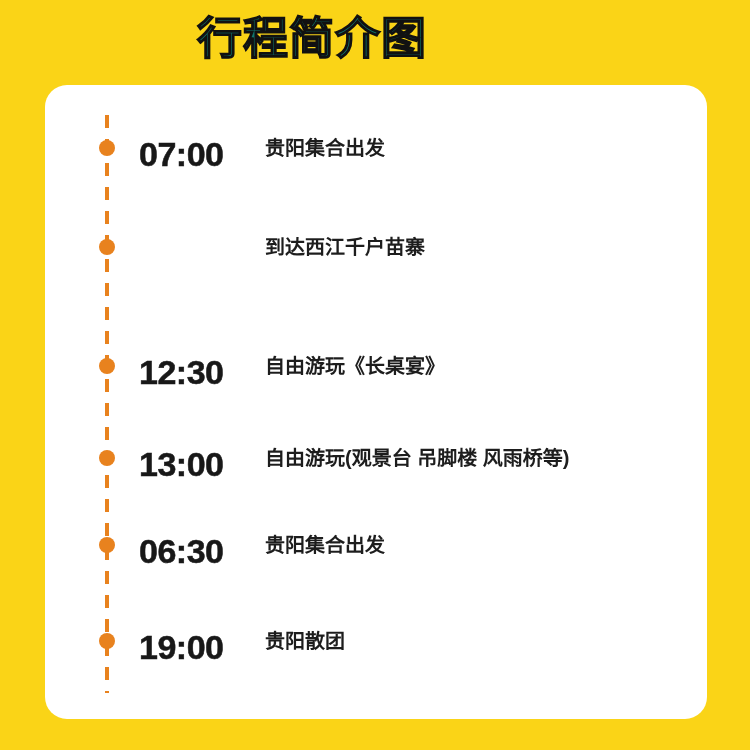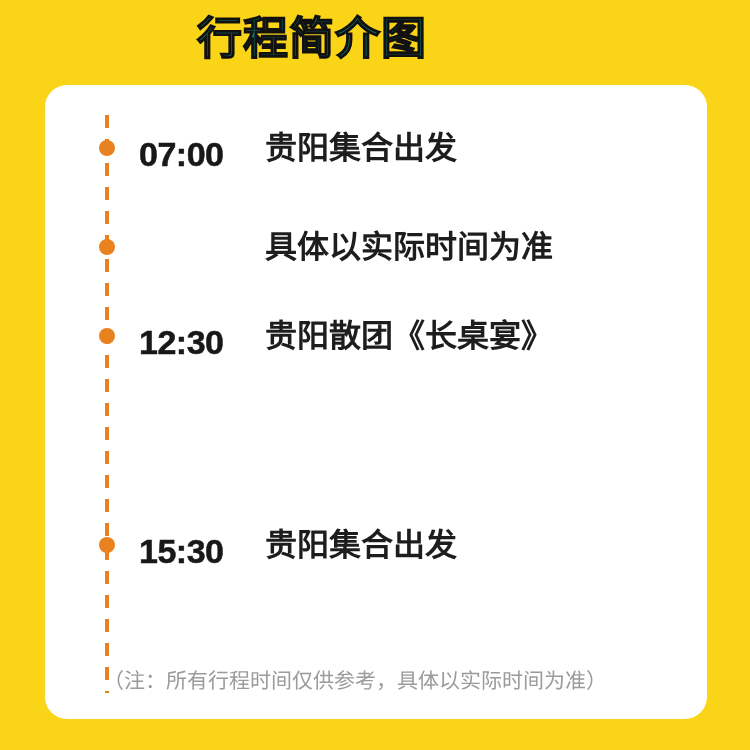--- a/index.html
+++ b/index.html
@@ -102,21 +102,21 @@
     white-space: nowrap;
     margin-top: 6px;
     -webkit-text-stroke: 0.5px #181818;
   }
 
   .row-desc {
     position: absolute;
     left: 220px;
     top: 50%;
     transform: translateY(-50%);
-    font-size: 32px;
+    font-size: 20px;
     line-height: 34px;
     font-weight: 600;
     color: #1d1d1d;
     letter-spacing: 0px;
     white-space: nowrap;
   }
 
   
   #schedule-footnote {
     position: absolute;
@@ -142,33 +142,42 @@
     <div class="timeline-rail"></div>
 
     <div class="timeline-row" style="top:40px;">
       <span class="timeline-dot"></span>
       <span class="row-time">07:00</span>
       <span class="row-desc">贵阳集合出发</span>
     </div>
 
     <div class="timeline-row" style="top:139px;">
       <span class="timeline-dot"></span>
-      <span class="row-desc">具体以实际时间为准</span>
+      <span class="row-desc">到达西江千户苗寨</span>
     </div>
 
-    <div class="timeline-row" style="top:228px;">
+    <div class="timeline-row" style="top:258px;">
       <span class="timeline-dot"></span>
       <span class="row-time">12:30</span>
-      <span class="row-desc">贵阳散团《长桌宴》</span>
+      <span class="row-desc">自由游玩《长桌宴》</span>
     </div>
 
+    <div class="timeline-row" style="top:350px;">
+      <span class="timeline-dot"></span>
+      <span class="row-time">13:00</span>
+      <span class="row-desc">自由游玩(观景台 吊脚楼 风雨桥等)</span>
+    </div>
 
     <div class="timeline-row" style="top:437px;">
       <span class="timeline-dot"></span>
-      <span class="row-time">15:30</span>
+      <span class="row-time">06:30</span>
       <span class="row-desc">贵阳集合出发</span>
     </div>
 
+    <div class="timeline-row" style="top:533px;">
+      <span class="timeline-dot"></span>
+      <span class="row-time">19:00</span>
+      <span class="row-desc">贵阳散团</span>
+    </div>
 
-    <div id="schedule-footnote">（注：所有行程时间仅供参考，具体以实际时间为准）</div>
 
   </div>
 </div>
 
 </body></html>

